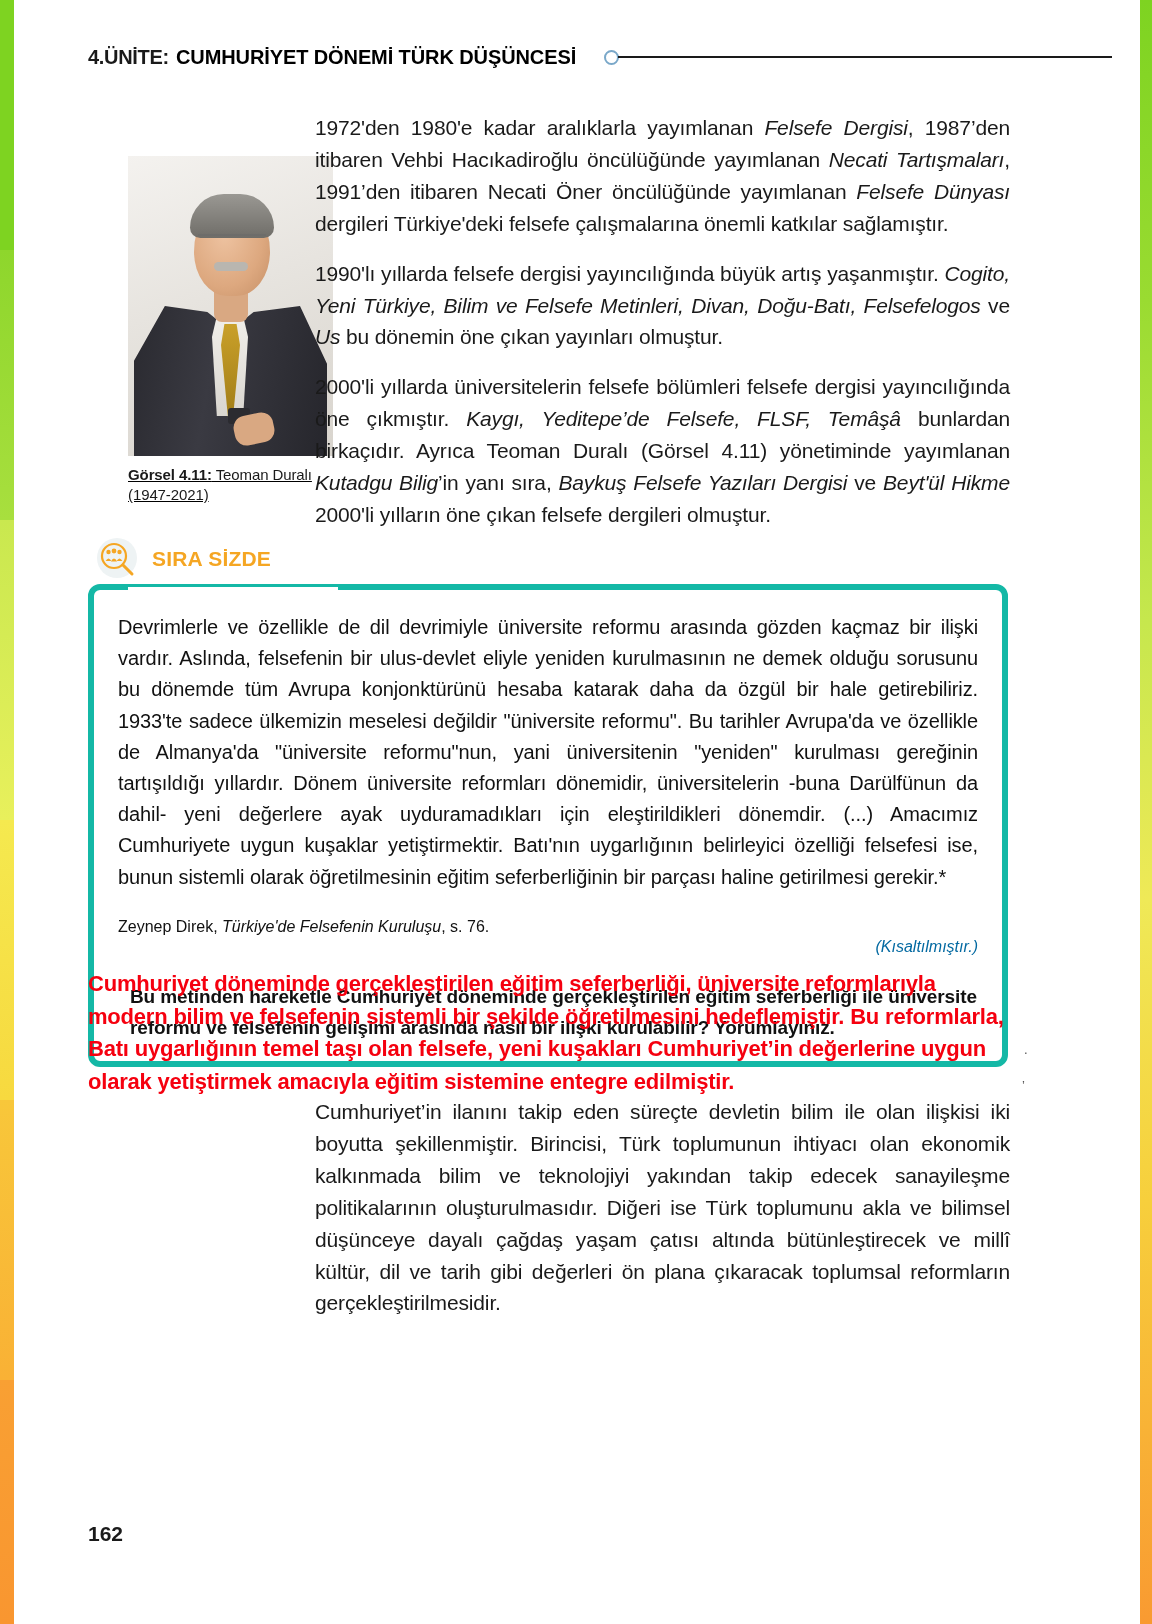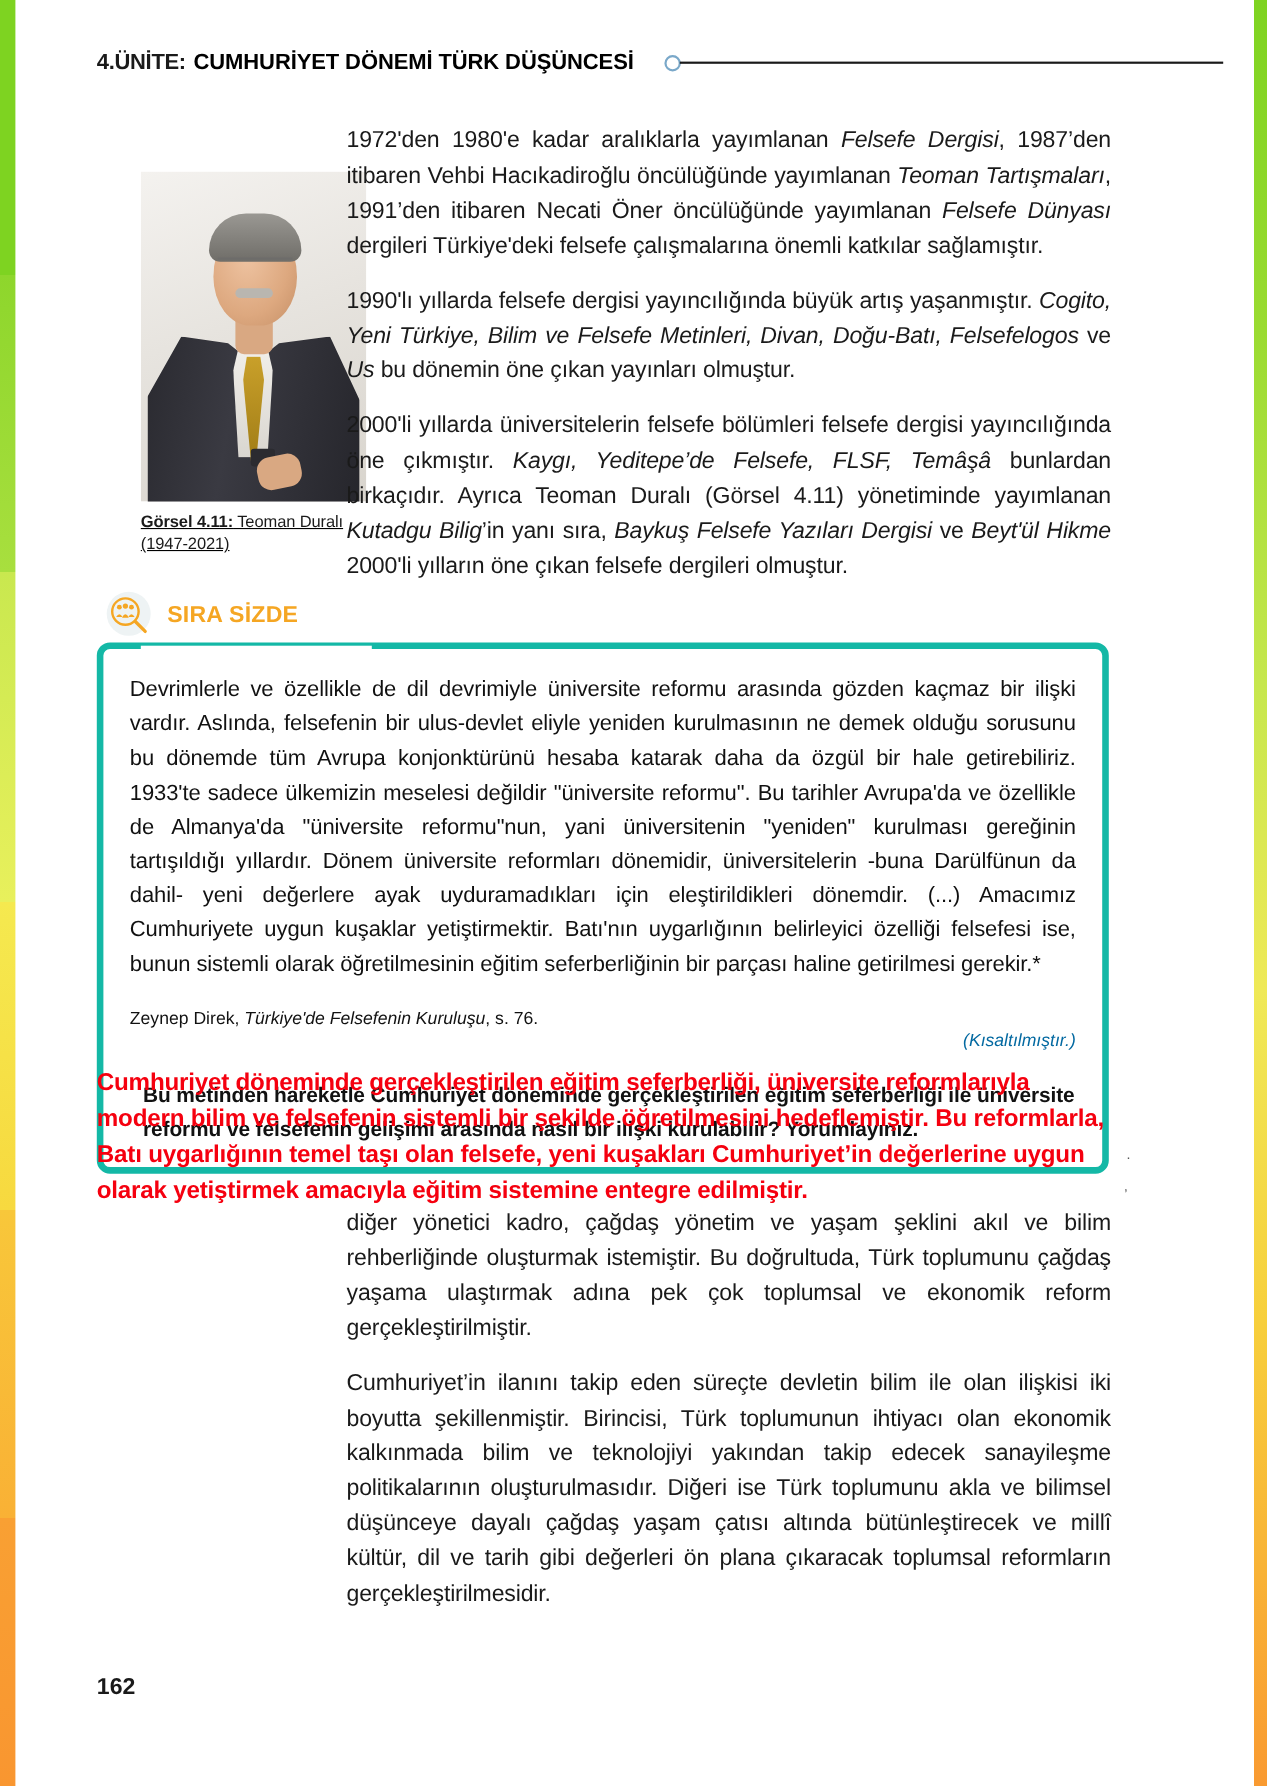--- a/index.html
+++ b/index.html
@@ -352,21 +352,21 @@
       <div class="ph-obj"></div>
       <div class="ph-hand"></div>
     </div>
     <figcaption class="figure-caption">
       <b>Görsel 4.11:</b><span> Teoman Duralı</span><br>
       <span>(1947-2021)</span>
     </figcaption>
   </figure>
 
   <div class="body-col-top">
-    <p class="para" id="para-p1"><span>1972'den 1980'e kadar aralıklarla yayımlanan </span><i>Felsefe Dergisi</i><span>, 1987’den itibaren Vehbi Hacıkadiroğlu öncülüğünde yayımlanan </span><i>Teoman Tartışmaları</i><span>, 1991’den itibaren Necati Öner öncülüğünde yayımlanan </span><i>Felsefe Dünyası</i><span> dergileri Türkiye'deki felsefe çalışmalarına önemli katkılar sağlamıştır.</span></p>
+    <p class="para" id="para-p1"><span>1972'den 1980'e kadar aralıklarla yayımlanan </span><i>Felsefe Dergisi</i><span>, 1987’den itibaren Vehbi Hacıkadiroğlu öncülüğünde yayımlanan </span><i>Necati Tartışmaları</i><span>, 1991’den itibaren Necati Öner öncülüğünde yayımlanan </span><i>Felsefe Dünyası</i><span> dergileri Türkiye'deki felsefe çalışmalarına önemli katkılar sağlamıştır.</span></p>
     <p class="para" id="para-p2"><span>1990'lı yıllarda felsefe dergisi yayıncılığında büyük artış yaşanmıştır. </span><i>Cogito, Yeni Türkiye, Bilim ve Felsefe Metinleri, Divan, Doğu-Batı, Felsefelogos</i><span> ve </span><i>Us</i><span> bu dönemin öne çıkan yayınları olmuştur.</span></p>
     <p class="para" id="para-p3"><span>2000'li yıllarda üniversitelerin felsefe bölümleri felsefe dergisi yayıncılığında öne çıkmıştır. </span><i>Kaygı, Yeditepe’de Felsefe, FLSF, Temâşâ</i><span> bunlardan birkaçıdır. Ayrıca Teoman Duralı (Görsel 4.11) yönetiminde yayımlanan </span><i>Kutadgu Bilig</i><span>’in yanı sıra, </span><i>Baykuş Felsefe Yazıları Dergisi</i><span> ve </span><i>Beyt'ül Hikme</i><span> 2000'li yılların öne çıkan felsefe dergileri olmuştur.</span></p>
   </div>
 
   <section class="activity">
     <div class="activity-head">
       <span class="activity-icon">
         <span class="ring"></span>
         <svg width="38" height="38" viewBox="0 0 38 38" aria-hidden="true">
           <circle cx="16" cy="16" r="12" fill="none" stroke="#f5a623" stroke-width="2.2"></circle>
@@ -391,19 +391,18 @@
       <p class="activity-question">Bu metinden hareketle Cumhuriyet döneminde gerçekleştirilen eğitim seferberliği ile üniversite reformu ve felsefenin gelişimi arasında nasıl bir ilişki kurulabilir? Yorumlayınız.</p>
     </div>
   </section>
 
   <div class="answer">Cumhuriyet döneminde gerçekleştirilen eğitim seferberliği, üniversite reformlarıyla modern bilim ve felsefenin sistemli bir şekilde öğretilmesini hedeflemiştir. Bu reformlarla, Batı uygarlığının temel taşı olan felsefe, yeni kuşakları Cumhuriyet’in değerlerine uygun olarak yetiştirmek amacıyla eğitim sistemine entegre edilmiştir.</div>
 
   <div class="stray" style="left:1024px; top:1042px;">.</div>
   <div class="stray" style="left:1022px; top:1078px;">’</div>
 
   <div class="body-col-bottom">
-    <p class="para" id="para-p4"><span>diğer yönetici kadro, çağdaş yönetim ve yaşam şeklini akıl ve bilim rehberliğinde oluşturmak istemiştir. Bu doğrultuda, Türk toplumunu çağdaş yaşama ulaştırmak adına pek çok toplumsal ve ekonomik reform gerçekleştirilmiştir.</span></p>
     <p class="para" id="para-p5"><span>Cumhuriyet’in ilanını takip eden süreçte devletin bilim ile olan ilişkisi iki boyutta şekillenmiştir. Birincisi, Türk toplumunun ihtiyacı olan ekonomik kalkınmada bilim ve teknolojiyi yakından takip edecek sanayileşme politikalarının oluşturulmasıdır. Diğeri ise Türk toplumunu akla ve bilimsel düşünceye dayalı çağdaş yaşam çatısı altında bütünleştirecek ve millî kültür, dil ve tarih gibi değerleri ön plana çıkaracak toplumsal reformların gerçekleştirilmesidir.</span></p>
   </div>
 
   <div class="page-number">162</div>
 
 </div>
 
 </body></html>

